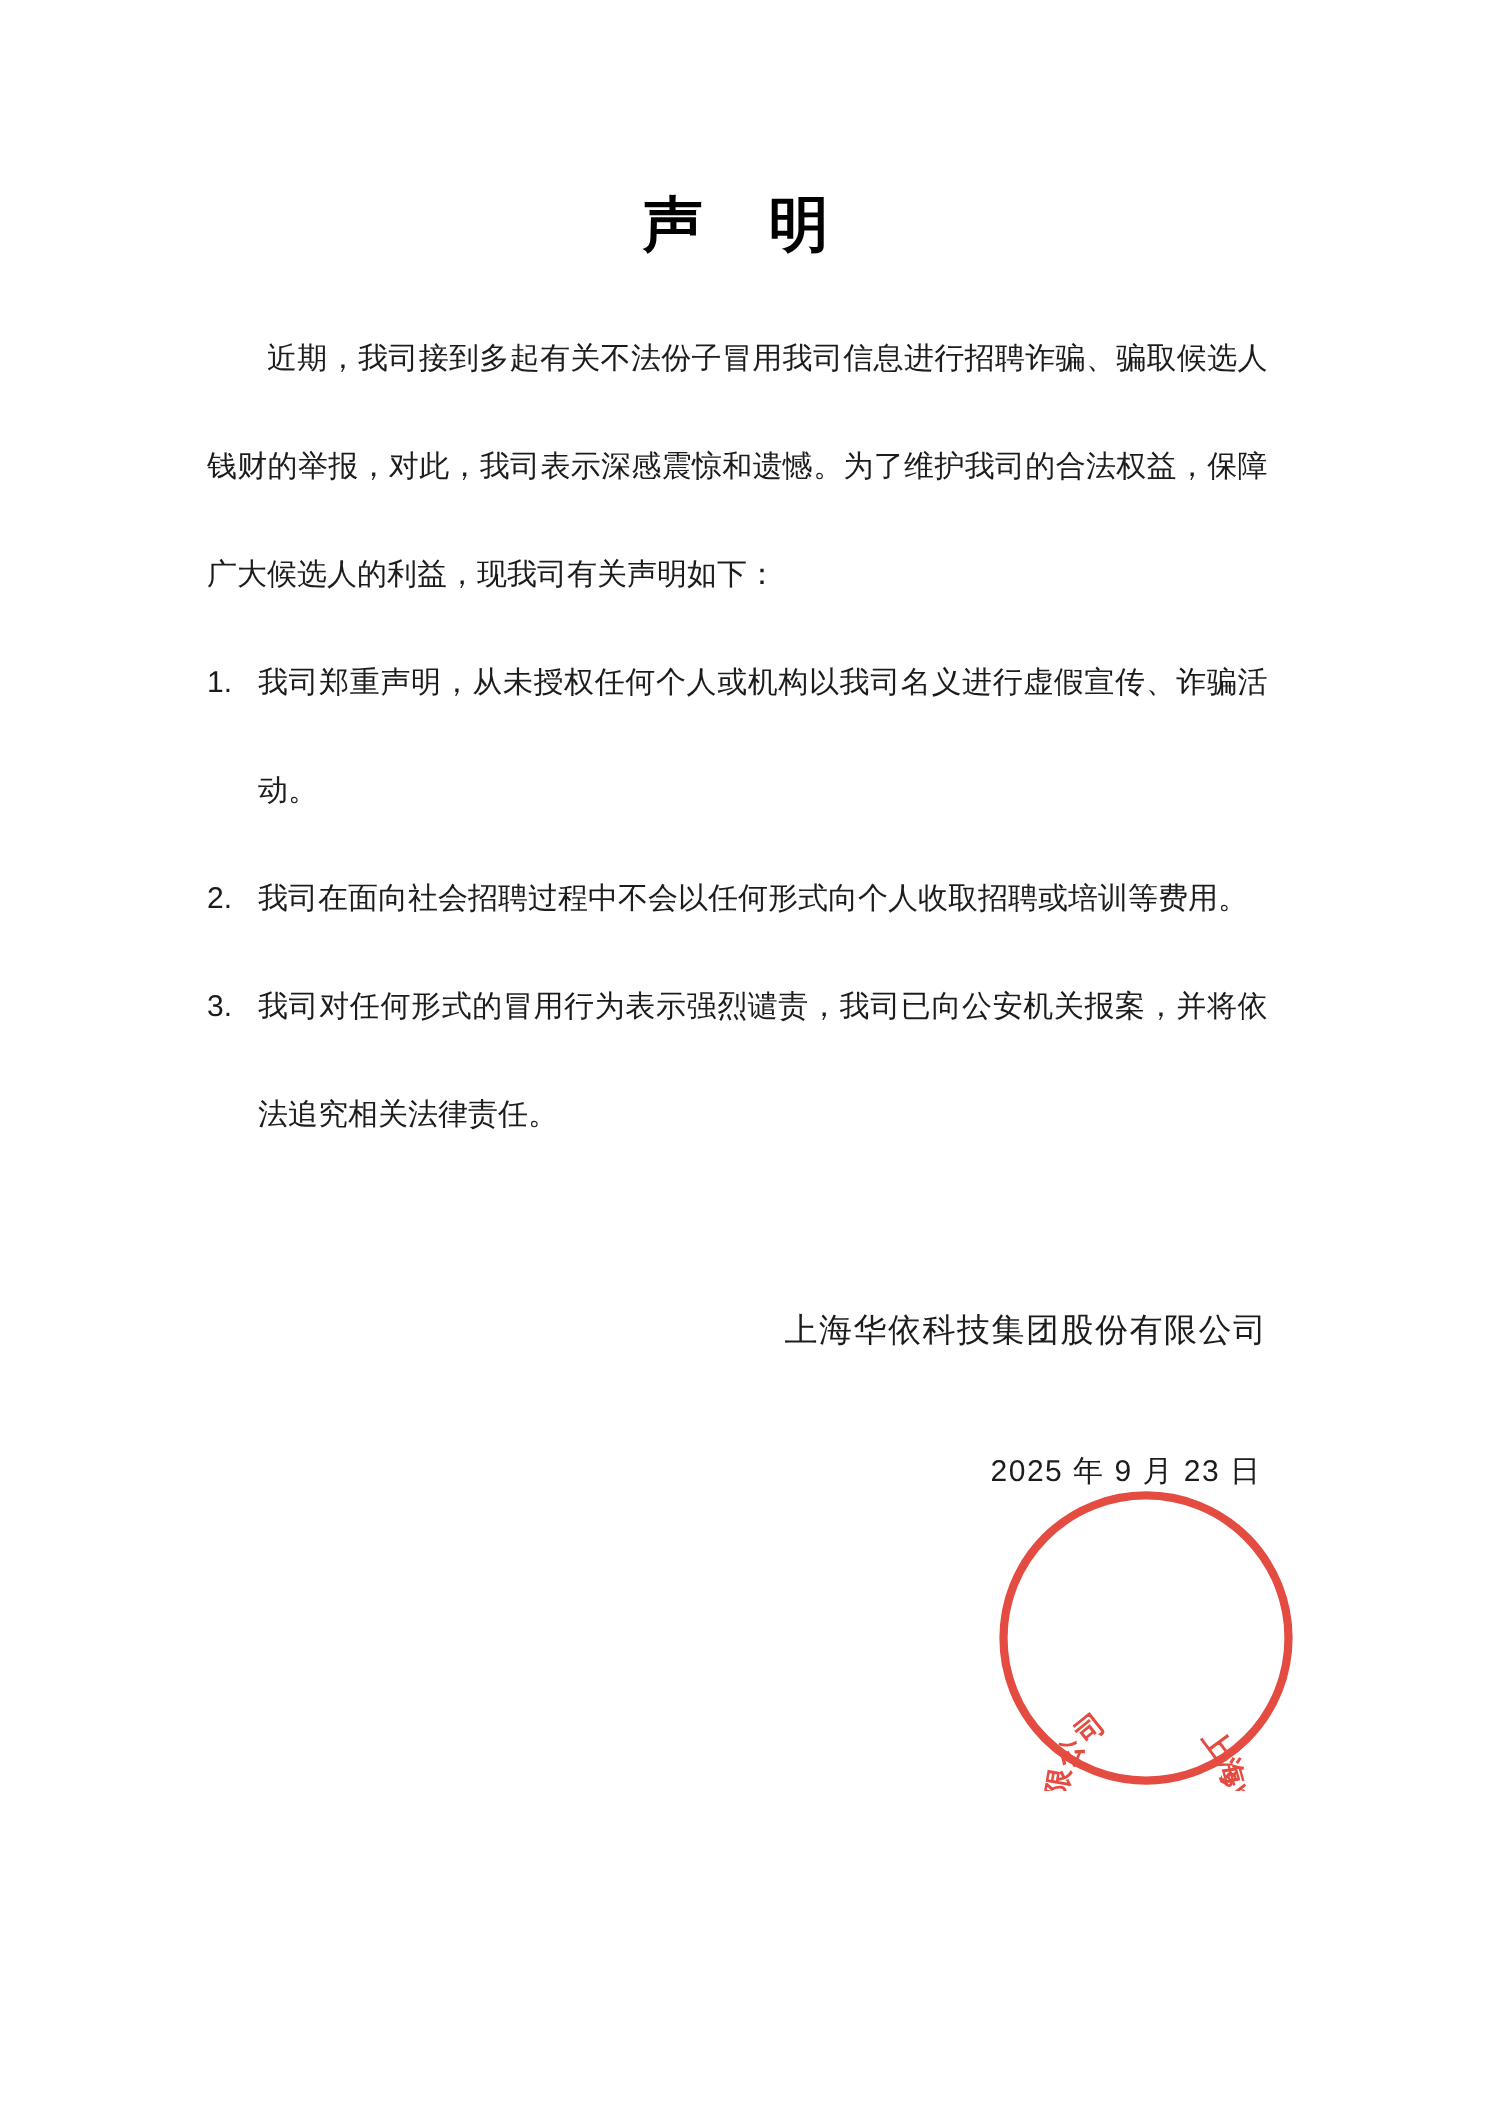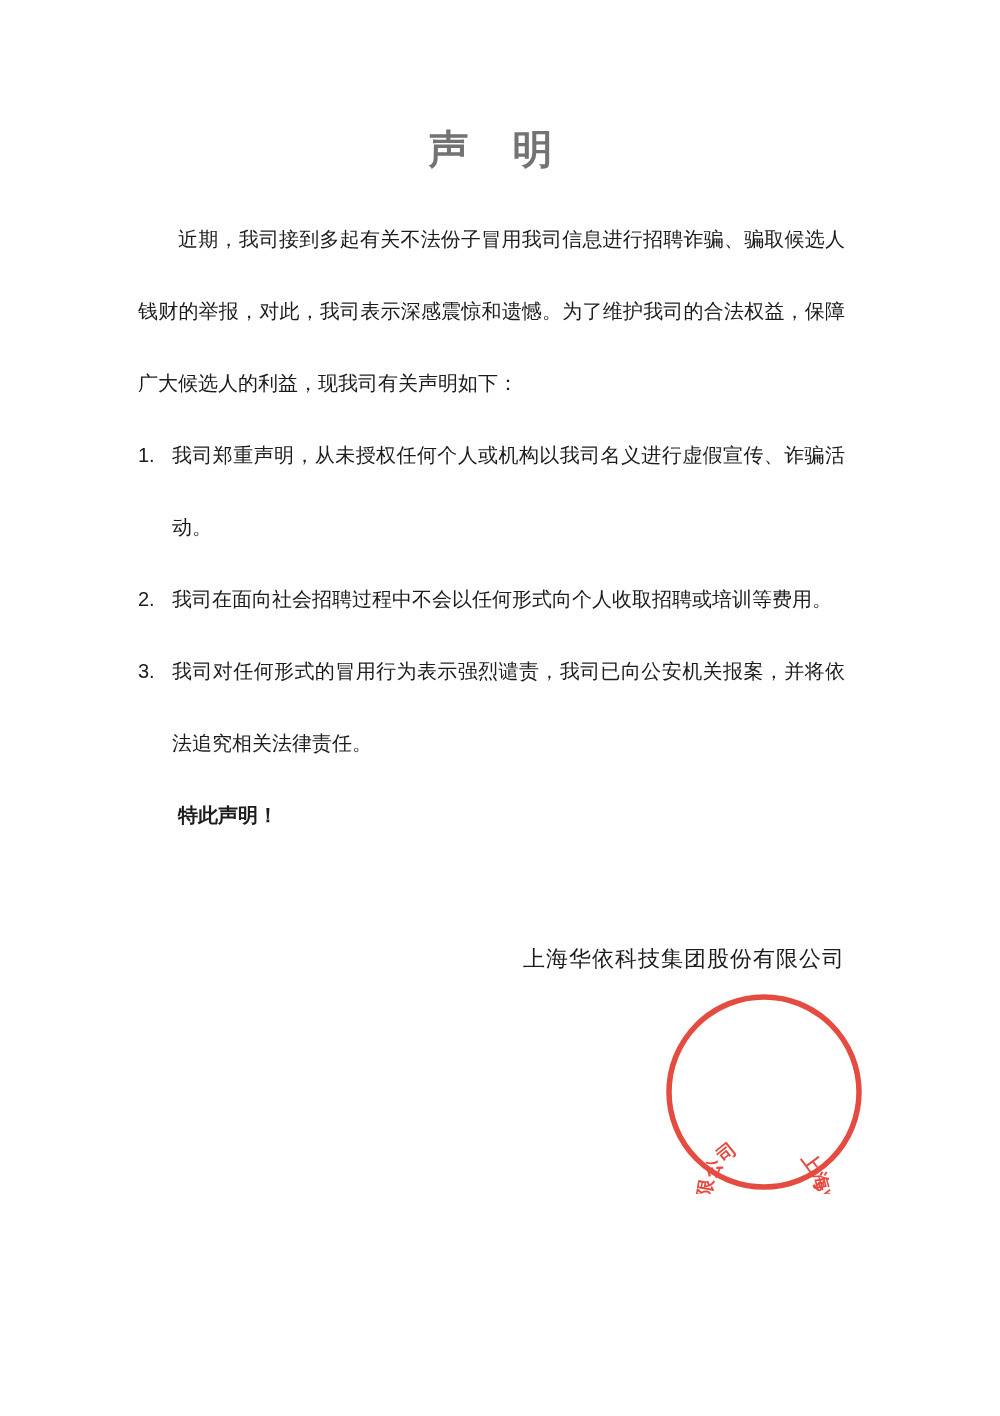--- a/index.html
+++ b/index.html
@@ -18,21 +18,21 @@
     right: 155px;
     top: 0;
     z-index: 2;
   }
   .doc-title {
     margin: 122px 0 0 0;
     font-size: 40px;
     font-weight: 700;
     text-align: center;
     letter-spacing: 2px;
-    color: #737373;
+    color: #000000;
   }
   .body-text {
     margin-top: 26px;
     font-size: 20px;
     line-height: 72px;
     text-align: justify;
   }
   .para {
     margin: 0;
     text-indent: 2em;
@@ -123,21 +123,21 @@
           <span>我司在面向社会招聘过程中不会以任何形式向个人收取招聘或培训等费用。</span>
         </div>
         <div class="list-item">
           <span class="list-num">3.</span>
           <span>我司对任何形式的冒用行为表示强烈谴责，我司已向公安机关报案，并将依法追究相关法律责任。</span>
         </div>
       </div>
 
 
 
-      <p class="closing">特此声明！</p>
 
       <div class="signature">
         <div class="company-line">上海华依科技集团股份有限公司</div>
+        <div class="date-line">2025 年 9 月 23 日</div>
       </div>
 
     </div>
   </div>
 </div>
 
 </body></html>

